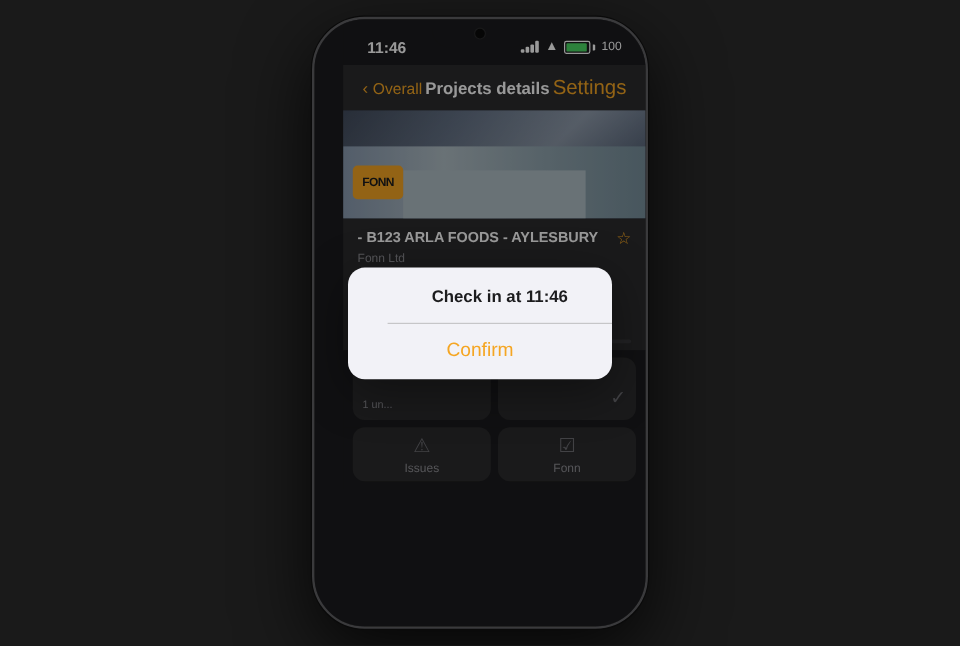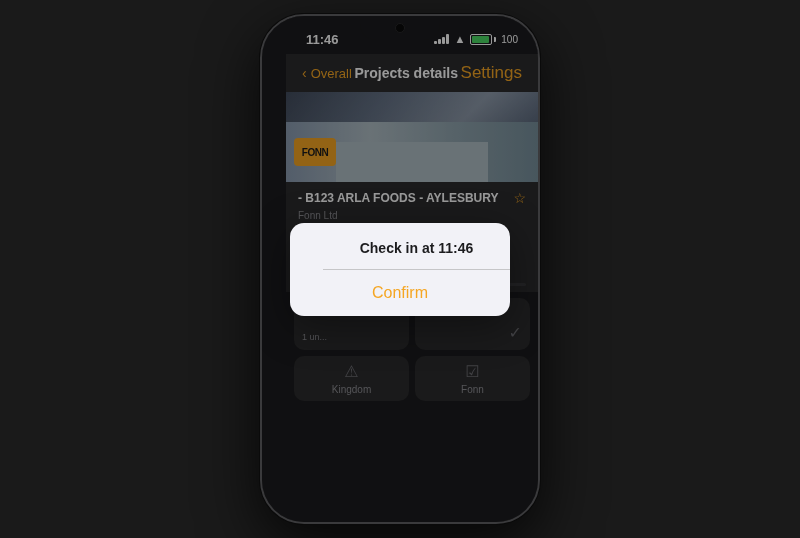--- a/index.html
+++ b/index.html
@@ -537,21 +537,21 @@
       </div>
       <div class="action-tile">
         <span class="action-tile-title">Check in</span>
         <span class="action-tile-icon">✓</span>
       </div>
     </div>
 
     <div class="bottom-grid">
       <div class="bottom-tile">
         <span style="font-size:16px;color:#6e6e73;">⚠</span>
-        <span class="bottom-tile-label">Kingdom</span>
+        <span class="bottom-tile-label">Issues</span>
       </div>
       <div class="bottom-tile">
         <span style="font-size:16px;color:#6e6e73;">☑</span>
         <span class="bottom-tile-label">Fonn</span>
       </div>
     </div>
 
     <div class="modal-overlay">
       <div class="modal-dialog">
         <div class="modal-title-section">

